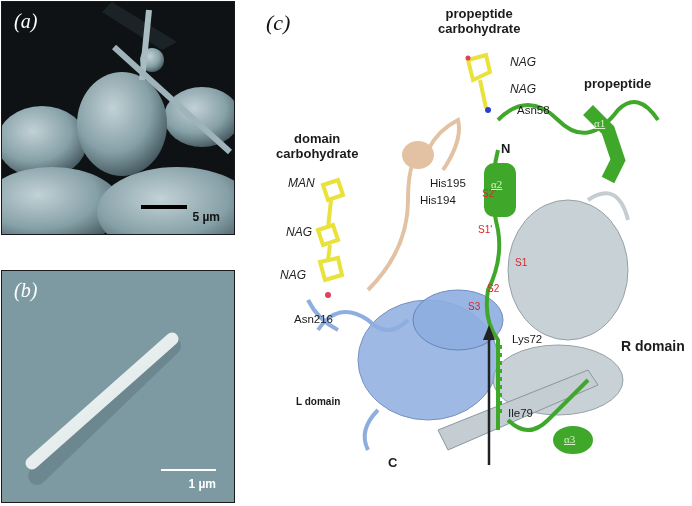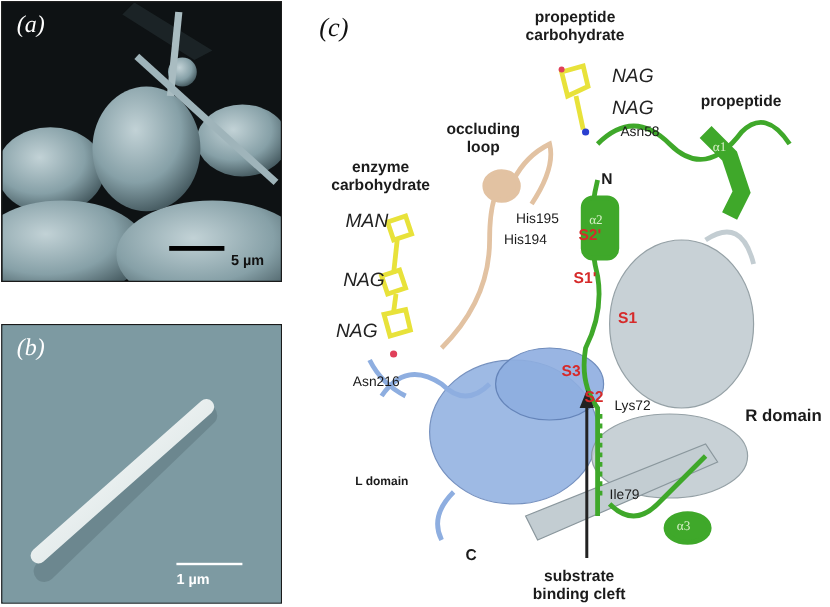--- a/index.html
+++ b/index.html
@@ -8,24 +8,24 @@
   #panel-a { left: 1px; top: 1px; width: 234px; height: 234px; background: #101416; }
   #panel-b { left: 1px; top: 270px; width: 234px; height: 233px; background: #7e9ba3; }
   #panel-c { left: 258px; top: 0; width: 434px; height: 506px; border: none; overflow: visible; }
   .panel-label { position: absolute; font-family: "Liberation Serif", serif; font-style: italic; font-size: 20px; }
   #panel-a .panel-label, #panel-b .panel-label { color: #ffffff; left: 12px; top: 8px; }
   #panel-c .panel-label { color: #111; left: 8px; top: 10px; font-size: 22px; }
   .scale { position: absolute; display: flex; align-items: center; }
   .scale-text { font-weight: bold; font-size: 12px; margin-top: 20px; }
   svg { position: absolute; left: 0; top: 0; }
   .lbl { position: absolute; font-weight: bold; font-size: 13px; color: #1b1b1b; text-align: center; line-height: 15px; white-space: nowrap; }
-  .lbl-it { position: absolute; font-style: italic; font-size: 16px; color: #222; white-space: nowrap; }
+  .lbl-it { position: absolute; font-style: italic; font-size: 12px; color: #222; white-space: nowrap; }
   .res { position: absolute; font-weight: normal; font-size: 11.5px; color: #1b1b1b; white-space: nowrap; }
-  .site { position: absolute; font-weight: bold; font-size: 13px; color: #d62a2a; white-space: nowrap; }
-  .helix { position: absolute; font-family: "Liberation Serif", serif; font-size: 11px; color: #d8f0c8; white-space: nowrap; }
+  .site { position: absolute; font-weight: normal; font-size: 10px; color: #d62a2a; white-space: nowrap; }
+  .helix { position: absolute; font-family: "Liberation Serif", serif; font-size: 11px; color: #d8f0c8; white-space: nowrap; text-decoration: underline; }
 </style>
 </head>
 <body>
 
 <div class="panel" id="panel-a">
   <svg width="234" height="234">
     <defs>
       <radialGradient id="pg" cx="40%" cy="35%" r="70%">
         <stop offset="0" stop-color="#c2d2d6"></stop>
         <stop offset="0.6" stop-color="#86a0a7"></stop>
@@ -56,21 +56,21 @@
       <linearGradient id="rod" x1="0" y1="0" x2="1" y2="1">
         <stop offset="0" stop-color="#ffffff"></stop>
         <stop offset="1" stop-color="#cfdcdc"></stop>
       </linearGradient>
     </defs>
     <rect width="234" height="233" fill="#7d9aa2"></rect>
     <line x1="35" y1="205" x2="170" y2="75" stroke="#4f666d" stroke-width="18" stroke-linecap="round" opacity="0.35"></line>
     <line x1="30" y1="192" x2="170" y2="68" stroke="url(#rod)" stroke-width="13" stroke-linecap="round"></line>
   </svg>
   <span class="panel-label">(b)</span>
-  <div style="position:absolute; right:32px; bottom:10px; text-align:left;">
+  <div style="position:absolute; right:18px; bottom:10px; text-align:right;">
     <div style="width:55px; height:2px; background:#fff; margin:0 auto 3px;"></div>
     <span class="scale-text" style="color:#fff;">1 µm</span>
   </div>
 </div>
 
 <div class="panel" id="panel-c">
   <svg width="434" height="506">
 
     <g fill="#8eaee0" stroke="#5f7fb5" stroke-width="1">
       <ellipse cx="170" cy="360" rx="70" ry="60" opacity="0.85"></ellipse>
@@ -123,53 +123,45 @@
     </g>
   </svg>
 
   <span class="panel-label">(c)</span>
 
   <div class="lbl" style="left:180px; top:6px;">
     <div>propeptide</div>
     <div>carbohydrate</div>
   </div>
   <div class="lbl" style="left:326px; top:76px;">propeptide</div>
-  <div class="lbl" style="left:114px; top:100px;">
-    <div>occluding</div>
-    <div>loop</div>
-  </div>
   <div class="lbl" style="left:18px; top:131px;">
-    <div>enzyme</div>
+    <div>domain</div>
     <div>carbohydrate</div>
   </div>
 
   <span class="lbl-it" style="left:252px; top:55px;">NAG</span>
   <span class="lbl-it" style="left:252px; top:82px;">NAG</span>
   <span class="lbl-it" style="left:30px; top:176px;">MAN</span>
   <span class="lbl-it" style="left:28px; top:225px;">NAG</span>
   <span class="lbl-it" style="left:22px; top:268px;">NAG</span>
 
   <span class="res" style="left:259px; top:104px;">Asn58</span>
   <span class="res" style="left:172px; top:177px;">His195</span>
   <span class="res" style="left:162px; top:194px;">His194</span>
   <span class="res" style="left:36px; top:313px;">Asn216</span>
   <span class="res" style="left:254px; top:333px;">Lys72</span>
   <span class="res" style="left:250px; top:407px;">Ile79</span>
 
   <span class="site" style="left:224px; top:188px;">S2'</span>
   <span class="site" style="left:220px; top:224px;">S1'</span>
   <span class="site" style="left:213px; top:257px;margin-left:44px;">S1</span>
-  <span class="site" style="left:229px; top:283px;margin-top:40px;">S2</span>
+  <span class="site" style="left:229px; top:283px;">S2</span>
   <span class="site" style="left:210px; top:301px;">S3</span>
 
   <span class="helix" style="left:336px; top:117px;">α1</span>
   <span class="helix" style="left:233px; top:178px;text-align:center;">α2</span>
   <span class="helix" style="left:306px; top:433px;">α3</span>
 
   <span class="lbl" style="left:243px; top:141px;">N</span>
   <span class="lbl" style="left:130px; top:455px;">C</span>
   <span class="lbl" style="left:38px; top:394px; font-size:10px;">L domain</span>
   <span class="lbl" style="left:363px; top:339px; font-size:14px;">R domain</span>
-  <div class="lbl" style="left:186px; top:472px;">
-    <div>substrate</div>
-    <div>binding cleft</div>
-  </div>
 </div>
 
 </body></html>

